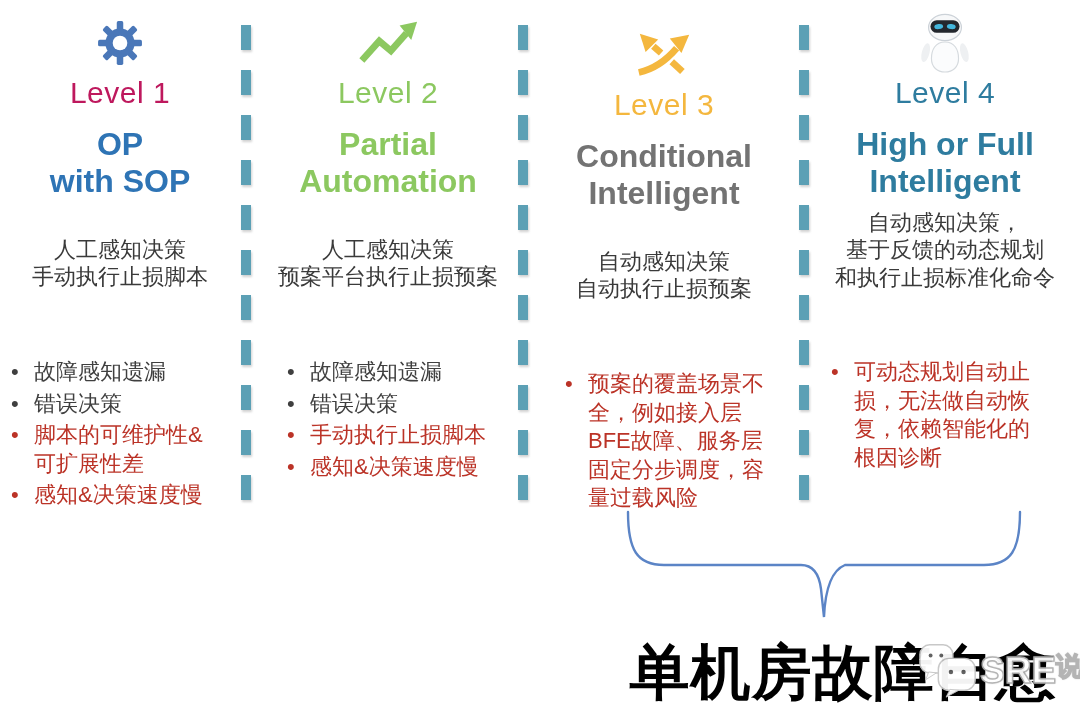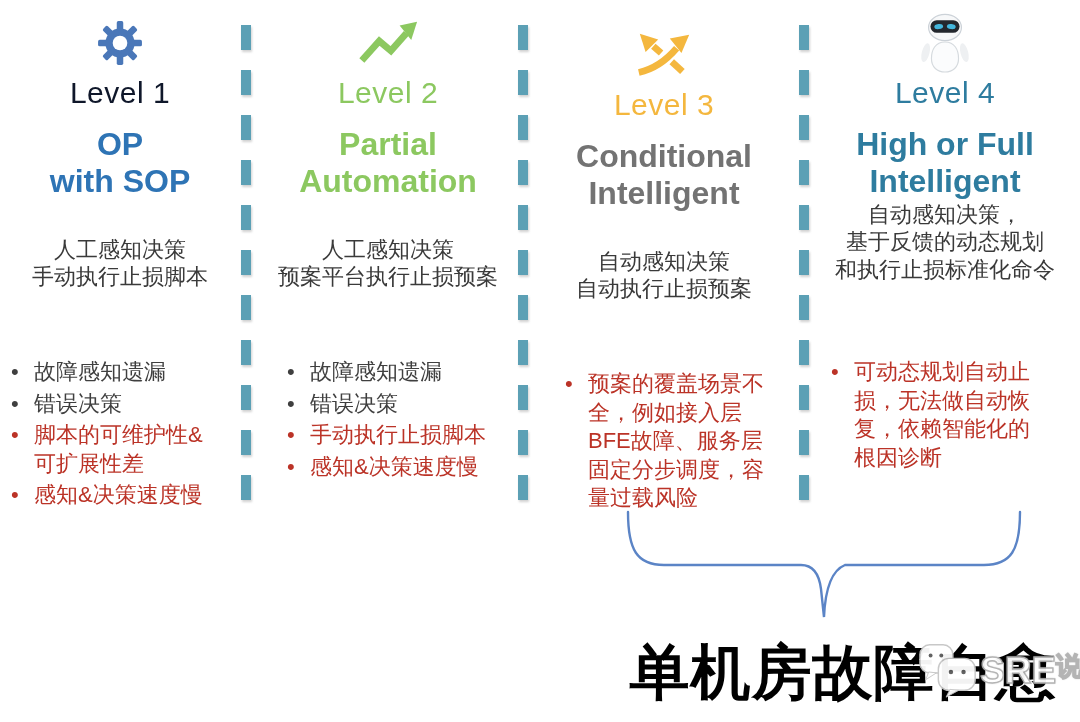--- a/index.html
+++ b/index.html
@@ -11,21 +11,21 @@
   .col{position:absolute;top:0;height:100%;text-align:center;}
   .col-1{left:0;width:240px;}
   .col-2{left:254px;width:268px;}
   .col-3{left:528px;width:272px;margin-top:12px;}
   .col-4{left:810px;width:270px;}
   .icon-wrap{margin-top:14px;height:58px;display:flex;align-items:center;justify-content:center;}
   .level-title{margin:4px 0 0;font-size:30px;font-weight:400;letter-spacing:.5px;}
   .level-sub{margin:16px 0 0;font-size:32px;font-weight:700;line-height:1.16;white-space:pre-line;}
   .desc{position:absolute;left:0;right:0;top:236px;margin:0;font-size:22px;line-height:1.24;
         color:#3a3a3a;white-space:pre-line;}
-  .col-4 .desc{top:201px;}
+  .col-4 .desc{top:209px;}
   .bullets{position:absolute;top:358px;margin:0;padding:0;list-style:none;text-align:left;
            font-size:22px;line-height:1.3;}
   .col-1 .bullets{left:6px;width:210px;}
   .col-2 .bullets{left:28px;width:240px;}
   .col-3 .bullets{left:32px;width:215px;}
   .col-4 .bullets{left:16px;width:225px;}
   .bullets li{position:relative;padding-left:28px;margin:0 0 3px;}
   .bullets li::before{content:"\2022";position:absolute;left:5px;top:0;}
   .bullet-dark{color:var(--bullet-dark,#3f3f3f);}
   .bullet-red{color:var(--bullet-red,#bb3327);}
@@ -72,21 +72,21 @@
           <rect x="28" y="5" width="8" height="14" rx="2" transform="rotate(135 32 32)"></rect>
           <rect x="28" y="5" width="8" height="14" rx="2" transform="rotate(180 32 32)"></rect>
           <rect x="28" y="5" width="8" height="14" rx="2" transform="rotate(225 32 32)"></rect>
           <rect x="28" y="5" width="8" height="14" rx="2" transform="rotate(270 32 32)"></rect>
           <rect x="28" y="5" width="8" height="14" rx="2" transform="rotate(315 32 32)"></rect>
           <circle cx="32" cy="32" r="18"></circle>
         </g>
         <circle cx="32" cy="32" r="9" fill="#fff"></circle>
       </svg>
     </div>
-    <h2 class="level-title" style="color: #0f172a;">Level 1</h2>
+    <h2 class="level-title" style="color: #be185d;">Level 1</h2>
     <h3 class="level-sub" style="color: rgb(46, 116, 181);">OP
 with SOP</h3>
     <p class="desc">人工感知决策
 手动执行止损脚本</p>
     <ul class="bullets">
         <li class="bullet-dark">故障感知遗漏</li>
         <li class="bullet-dark">错误决策</li>
         <li class="bullet-red">脚本的可维护性&amp;可扩展性差</li>
         <li class="bullet-red">感知&amp;决策速度慢</li>
       </ul>

